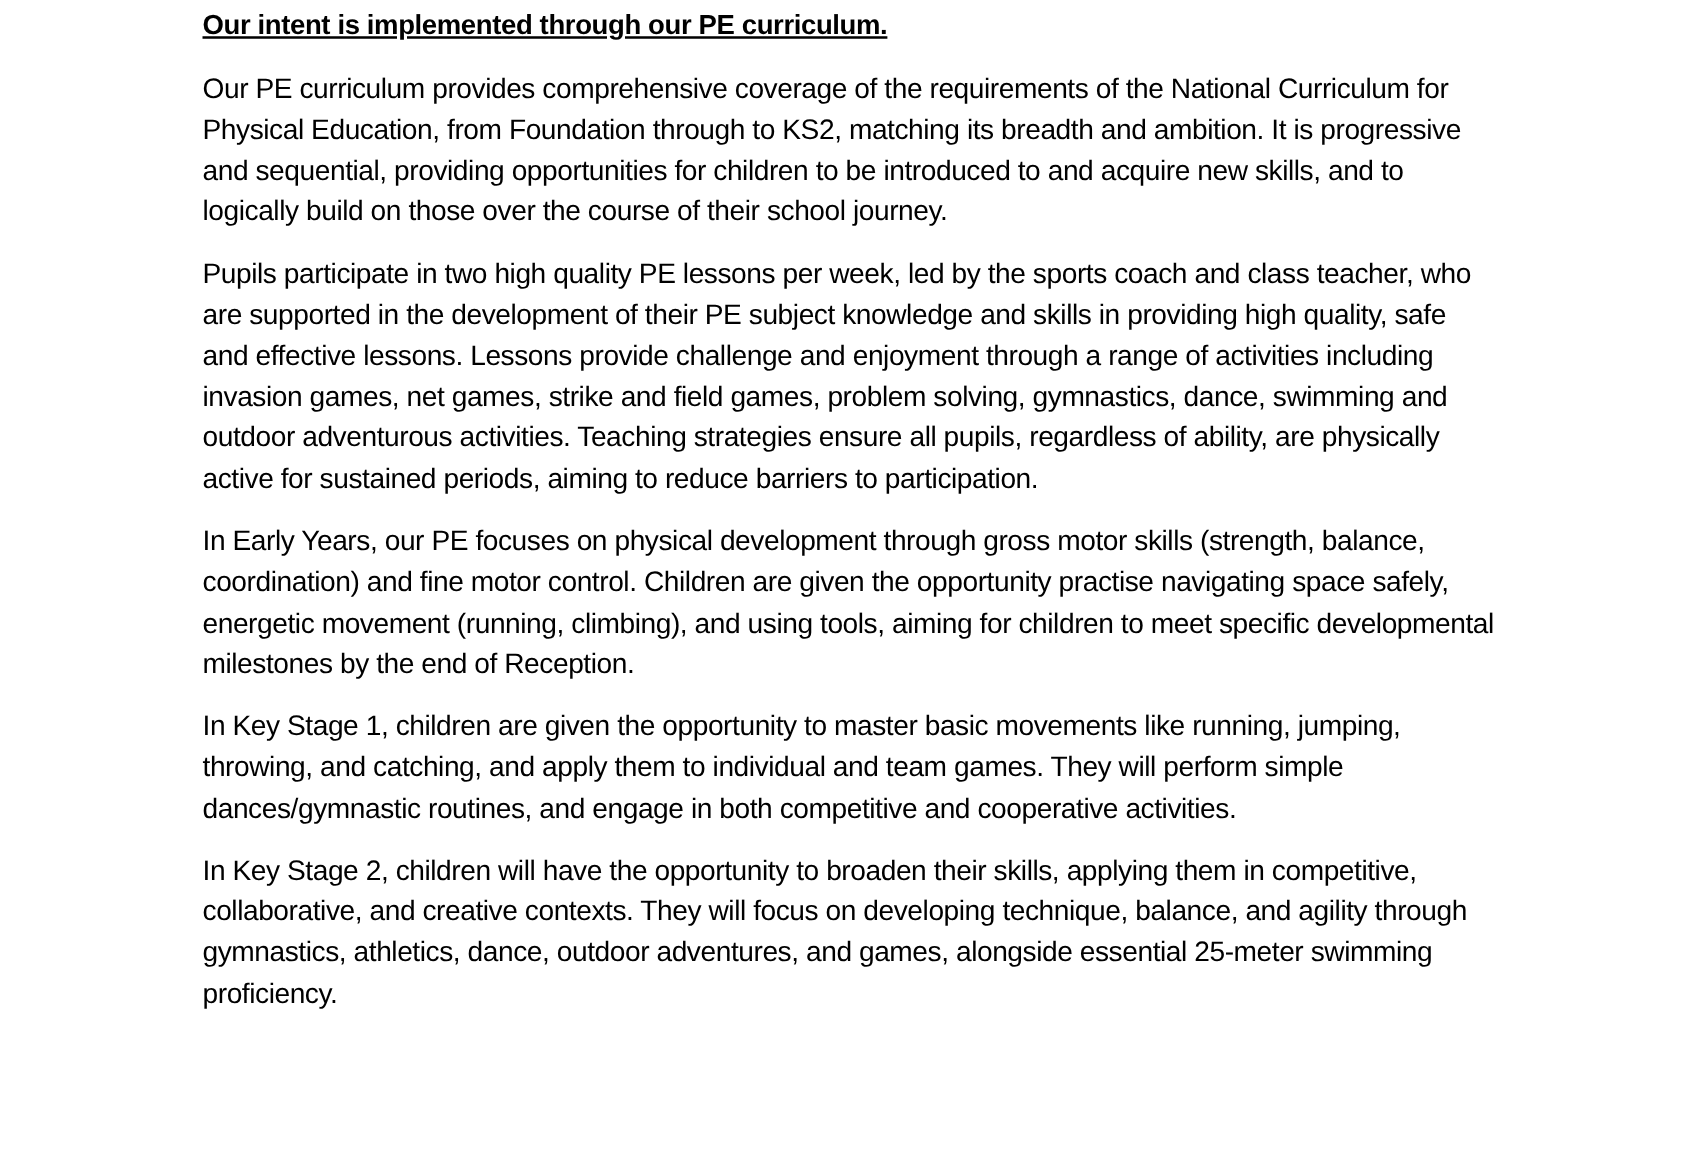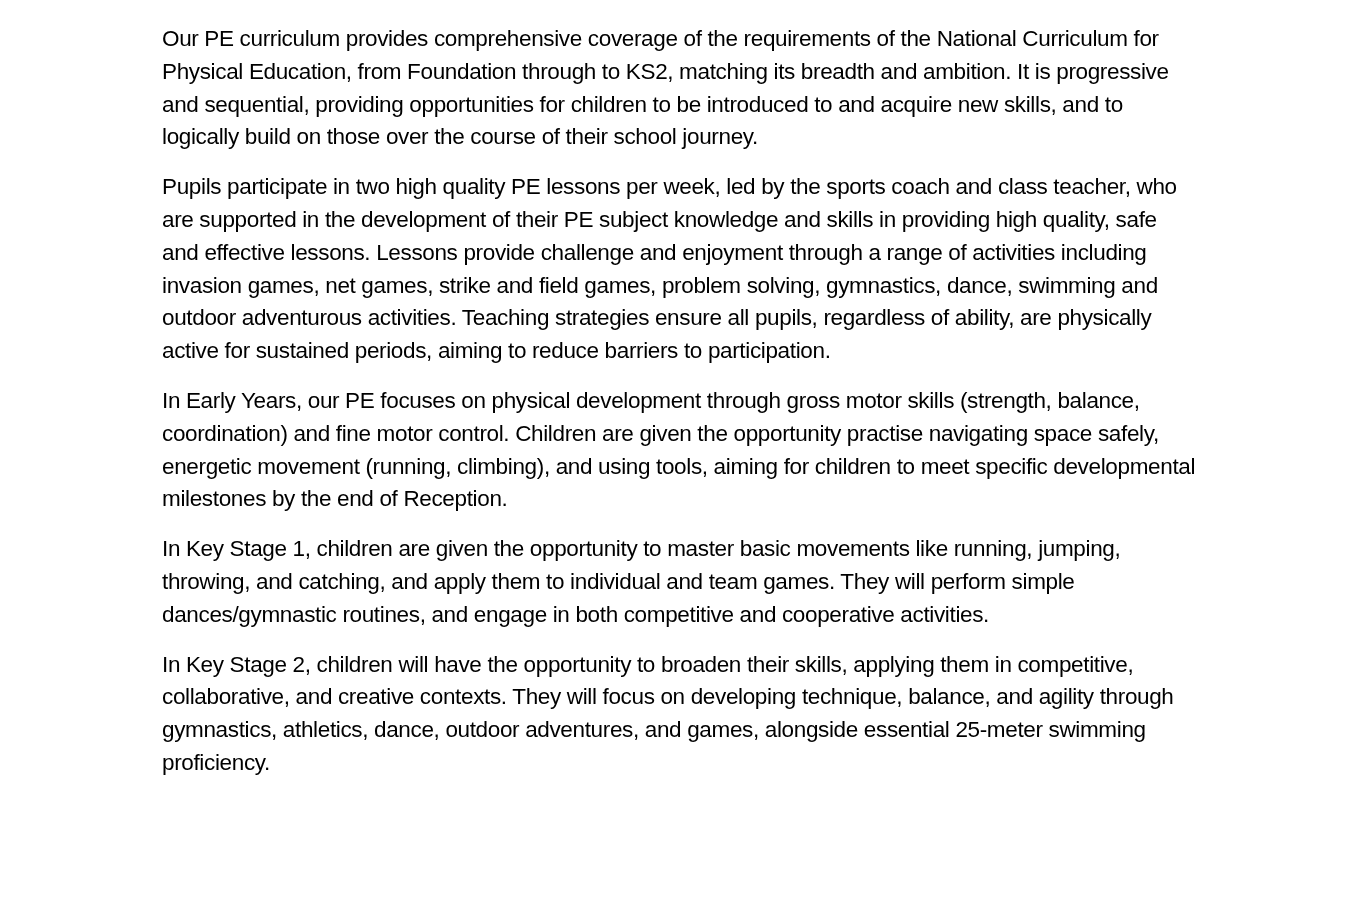--- a/index.html
+++ b/index.html
@@ -33,20 +33,21 @@
     line-height: 32.8px;
     letter-spacing: -0.35px;
     margin: 17px 0 17px 0;
     font-weight: 400;
   }
 </style>
 </head>
 <body>
 
 <div class="doc-page">
+  <h2 class="doc-heading">Our intent is implemented through our PE curriculum.</h2>
 
   <p class="doc-paragraph">Our PE curriculum provides comprehensive coverage of the requirements of the National Curriculum for Physical Education, from Foundation through to KS2, matching its breadth and ambition. It is progressive and sequential, providing opportunities for children to be introduced to and acquire new skills, and to logically build on those over the course of their school journey.</p>
 
   <p class="doc-paragraph">Pupils participate in two high quality PE lessons per week, led by the sports coach and class teacher, who are supported in the development of their PE subject knowledge and skills in providing high quality, safe and effective lessons. Lessons provide challenge and enjoyment through a range of activities including invasion games, net games, strike and field games, problem solving, gymnastics, dance, swimming and outdoor adventurous activities. Teaching strategies ensure all pupils, regardless of ability, are physically active for sustained periods, aiming to reduce barriers to participation.</p>
 
   <p class="doc-paragraph">In Early Years, our PE focuses on physical development through gross motor skills (strength, balance, coordination) and fine motor control. Children are given the opportunity practise navigating space safely, energetic movement (running, climbing), and using tools, aiming for children to meet specific developmental milestones by the end of Reception.</p>
 
   <p class="doc-paragraph">In Key Stage 1, children are given the opportunity to master basic movements like running, jumping, throwing, and catching, and apply them to individual and team games. They will perform simple dances/gymnastic routines, and engage in both competitive and cooperative activities.</p>
 
   <p class="doc-paragraph">In Key Stage 2, children will have the opportunity to broaden their skills, applying them in competitive, collaborative, and creative contexts. They will focus on developing technique, balance, and agility through gymnastics, athletics, dance, outdoor adventures, and games, alongside essential 25-meter swimming proficiency.</p>

